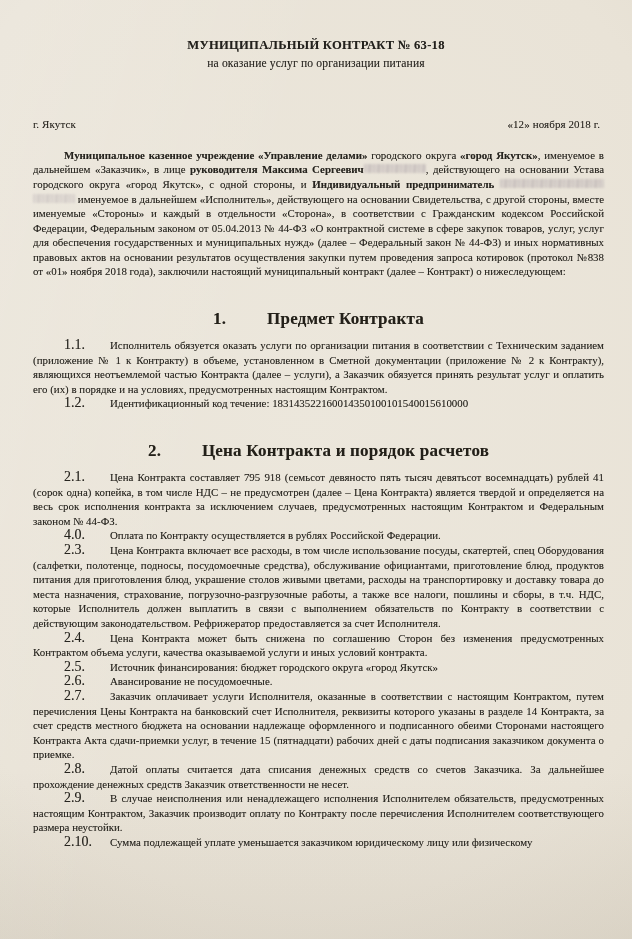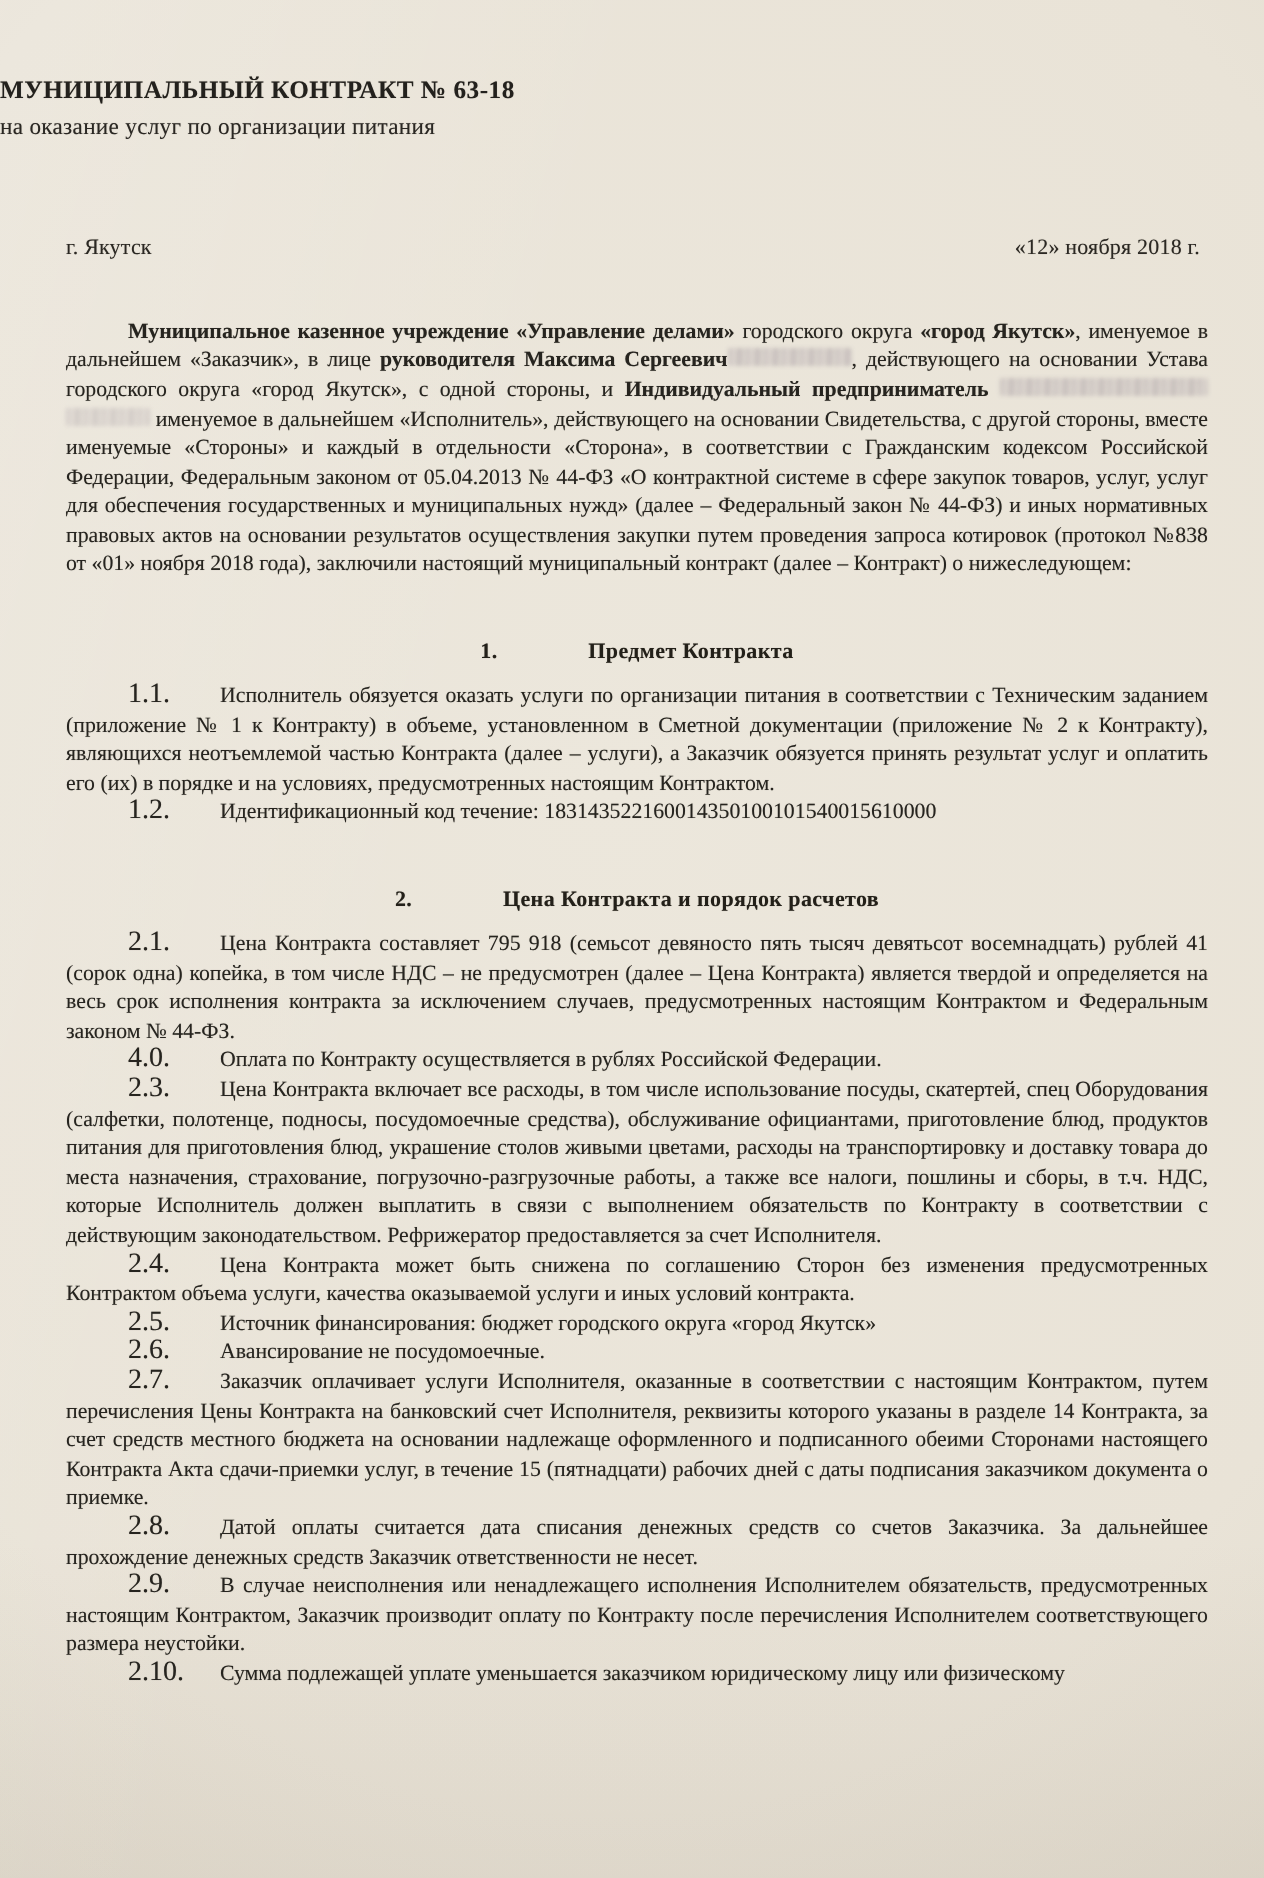--- a/index.html
+++ b/index.html
@@ -31,21 +31,21 @@
       linear-gradient(0deg, rgba(130,118,98,0.10) 0%, rgba(130,118,98,0) 18%);
     pointer-events: none;
   }
   .page {
     position: absolute;
     inset: 0;
     padding: 0;
   }
 
   .doc-title-block {
-    text-align: left;
+    text-align: center;
     margin-top: 38px;
   }
   .doc-title {
     font-size: 12.6px;
     font-weight: bold;
     letter-spacing: 0.25px;
     color: #23211d;
     line-height: 1.25;
   }
   .doc-subtitle {
@@ -62,21 +62,21 @@
     align-items: baseline;
     margin-top: 31px;
     padding: 0 32px 0 33px;
     font-size: 11px;
     color: #2b2823;
   }
   .place { letter-spacing: 0.1px; text-align: right; }
   .date  { letter-spacing: 0.1px; margin-top: 17px; }
 
   .body-block {
-    margin-top: 29px;
+    margin-top: 18px;
     padding: 0 28px 0 33px;
   }
 
   p.para {
     margin: 0;
     font-size: 10.9px;
     line-height: 14.6px;
     text-align: justify;
     text-justify: inter-word;
     color: #26241f;
@@ -101,21 +101,21 @@
     filter: blur(1.1px);
     opacity: 0.85;
   }
   .redacted.r1 { width: 62px; }
   .redacted.r2 { width: 104px; }
   .redacted.r3 { width: 42px; opacity: 0.6; }
 
   .section-heading {
     margin: 17px 0 0 0;
     text-align: center;
-    font-size: 11px;
+    font-size: 17px;
     font-weight: bold;
     color: #232019;
     letter-spacing: 0.2px;
   }
   .section-heading .num {
     display: inline-block;
     min-width: 54px;
     text-align: left;
     font-weight: bold;
   }

